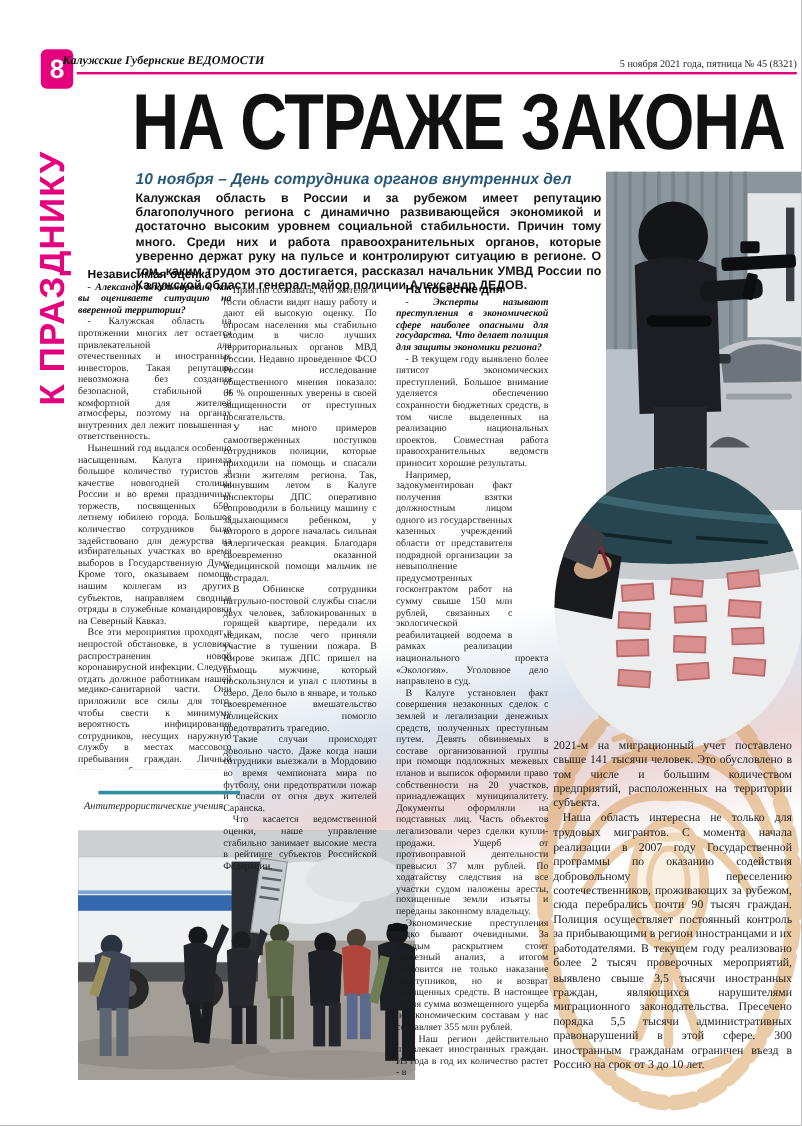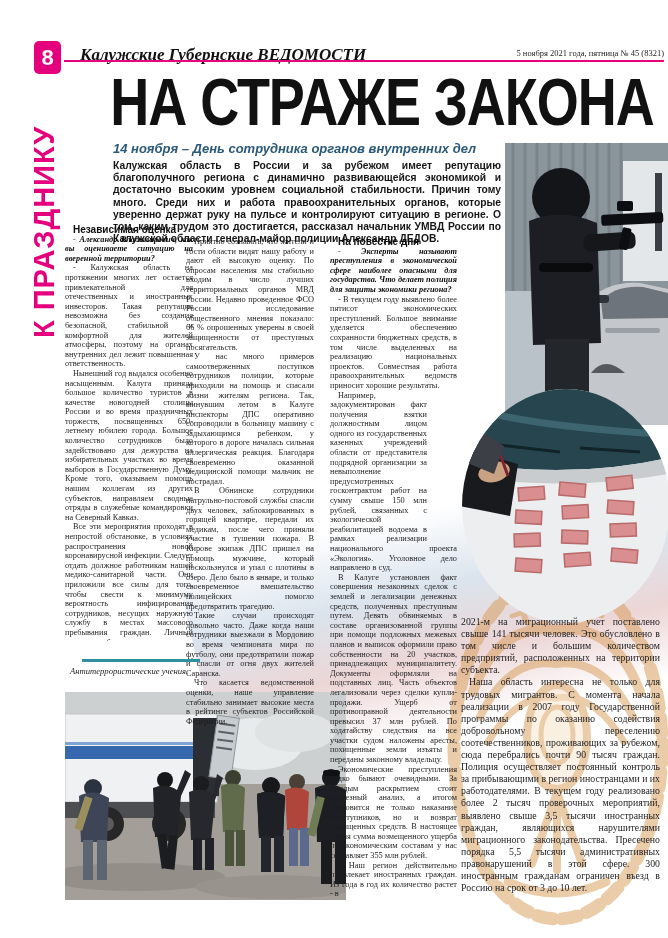--- a/index.html
+++ b/index.html
@@ -2,21 +2,21 @@
 <html lang="ru"><head>
 <meta charset="utf-8">
 <style>
   html,body{margin:0;padding:0;background:#888;}
   .page{position:relative;width:668px;height:938px;background:#ffffff;overflow:hidden;
         font-family:"Liberation Serif",serif;}
   
   .page-badge{position:absolute;left:34px;top:41px;width:27px;height:33px;background:#e5007d;
               border-radius:5px;color:#fff;font-family:"Liberation Sans",sans-serif;font-weight:bold;
               font-size:22px;display:flex;align-items:center;justify-content:center;}
-  .masthead{position:absolute;left:80px;top:45px;font-size:17px;font-weight:bold;font-style:italic;color:#111;}
+  .masthead{position:absolute;left:52px;top:45px;font-size:10px;font-weight:bold;font-style:italic;color:#111;}
   .issue-info{position:absolute;right:4px;top:48px;font-size:8.5px;color:#222;}
   .head-rule{position:absolute;left:64px;top:60px;width:600px;height:2px;background:#e5007d;}
   .vert-label{position:absolute;left:28px;top:76px;height:262px;width:36px;
               writing-mode:vertical-rl;transform:rotate(180deg);
               font-family:"Liberation Sans",sans-serif;font-weight:800;font-size:29px;
               letter-spacing:1px;color:#e5007d;white-space:nowrap;}
   .headline{position:absolute;left:100px;top:64px;width:564px;text-align:center;
             font-family:"Liberation Sans",sans-serif;font-weight:800;font-size:54px;color:#111;
             letter-spacing:-1px;transform:scale(1.0,1.22);transform-origin:top center;white-space:nowrap;}
   .subtitle{position:absolute;left:113px;top:141px;font-family:"Liberation Sans",sans-serif;
@@ -76,21 +76,21 @@
     </g>
   </svg>
 
   <div class="page-badge">8</div>
   <div class="masthead">Калужские Губернские ВЕДОМОСТИ</div>
   <div class="issue-info">5 ноября 2021 года, пятница № 45 (8321)</div>
   <div class="head-rule"></div>
   <div class="vert-label">К ПРАЗДНИКУ</div>
 
   <div class="headline">НА СТРАЖЕ ЗАКОНА</div>
-  <div class="subtitle">14 ноября – День сотрудника органов внутренних дел</div>
+  <div class="subtitle">10 ноября – День сотрудника органов внутренних дел</div>
   <div class="lead">Калужская область в России и за рубежом имеет репутацию благополучного региона с динамично развивающейся экономикой и достаточно высоким уровнем социальной стабильности. Причин тому много. Среди них и работа правоохранительных органов, которые уверенно держат руку на пульсе и контролируют ситуацию в регионе. О том, каким трудом это достигается, рассказал начальник УМВД России по Калужской области генерал-майор полиции Александр ДЕДОВ.</div>
 
   <div class="photo photo-sniper">
     <svg width="163" height="282" viewBox="0 0 163 282">
       <rect width="163" height="282" fill="#b9c2c9"></rect>
       <rect x="0" y="0" width="163" height="148" fill="#8b959c"></rect>
       <g stroke="#7a848b" stroke-width="3">
         <line x1="8" y1="0" x2="8" y2="148"></line>
           <line x1="20" y1="0" x2="20" y2="148"></line>
         <line x1="32" y1="0" x2="32" y2="148"></line>

